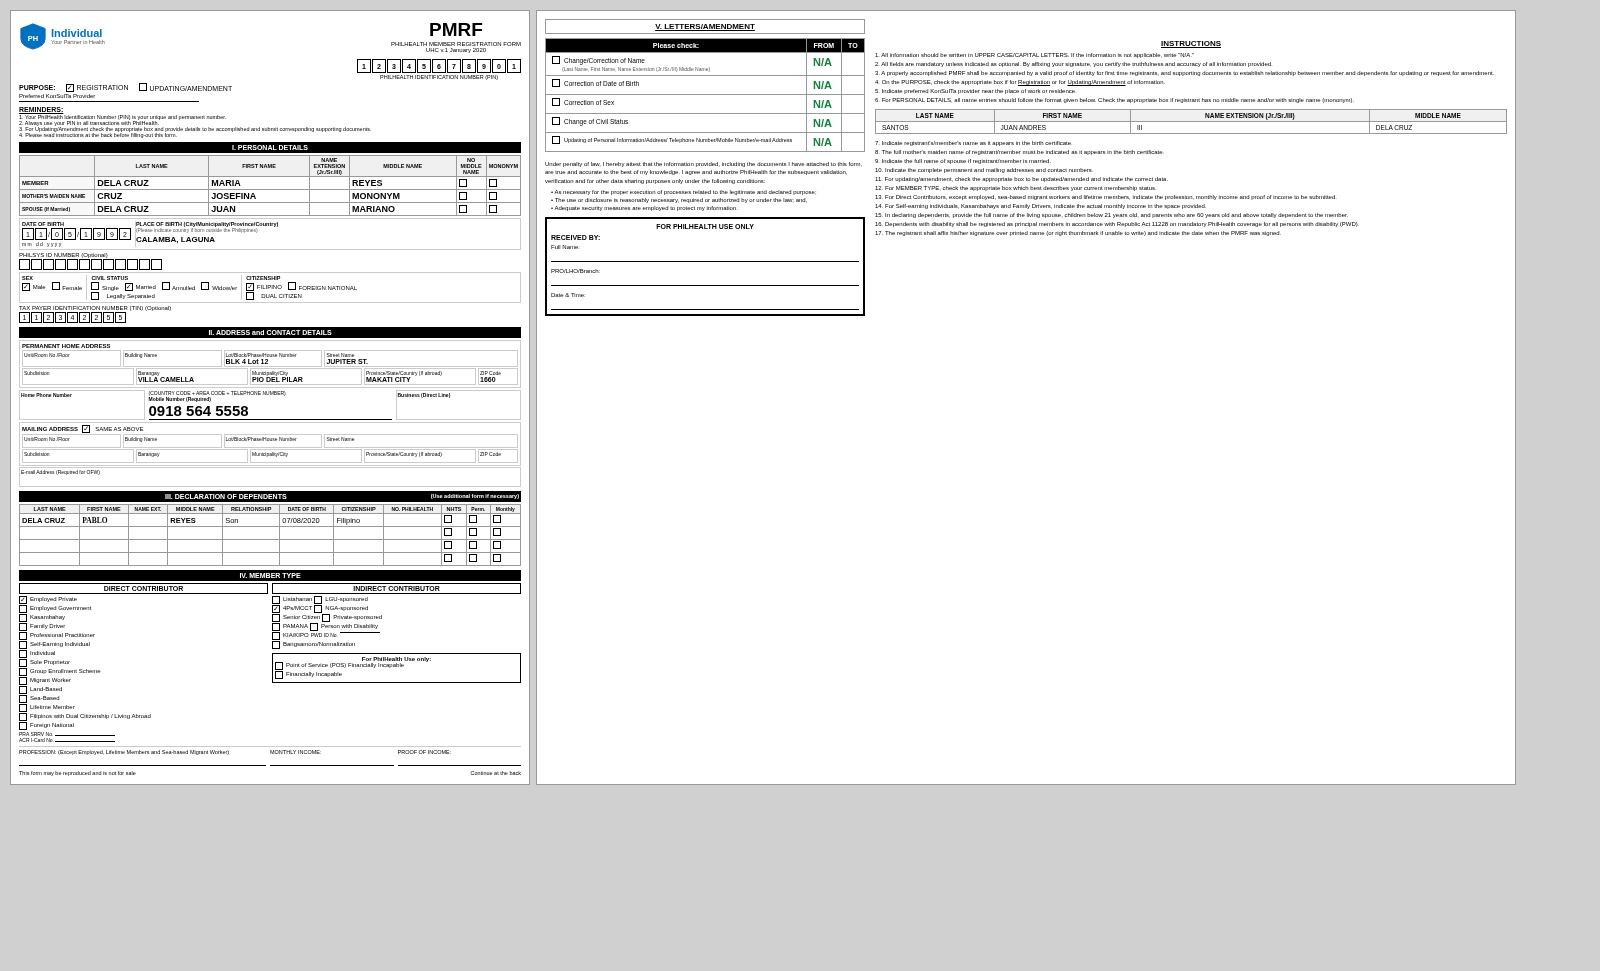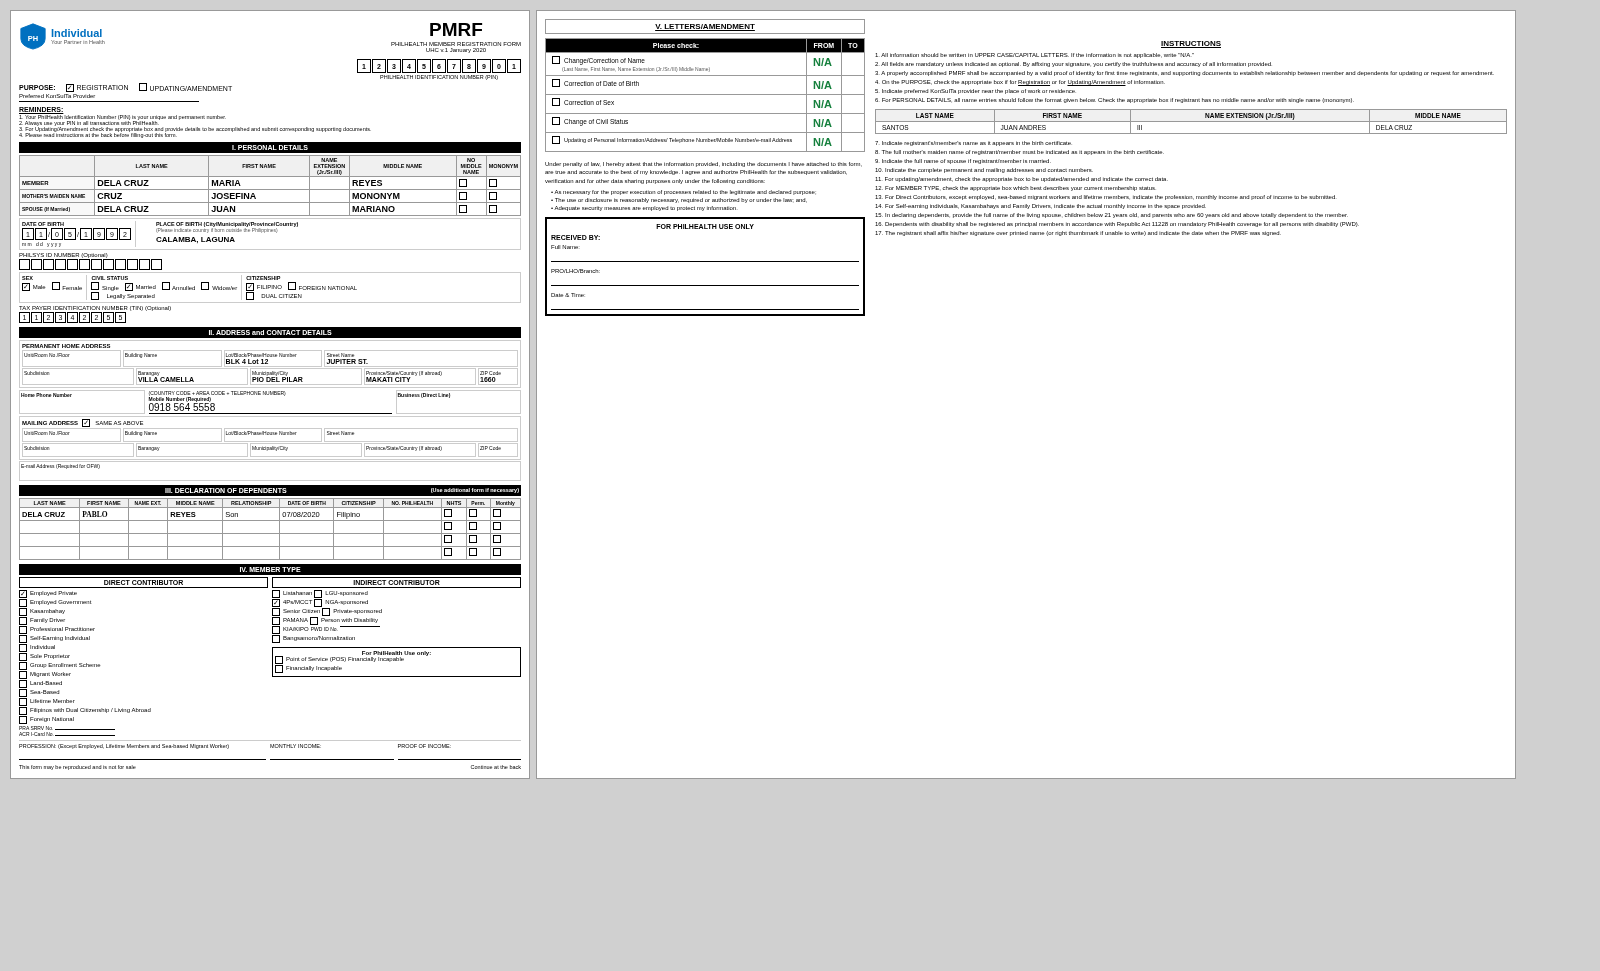--- a/index.html
+++ b/index.html
@@ -436,21 +436,21 @@
           <div class="dob-box">0</div>
           <div class="dob-box">5</div>
           <span style="font-size:7px;">/</span>
           <div class="dob-box">1</div>
           <div class="dob-box">9</div>
           <div class="dob-box">9</div>
           <div class="dob-box">2</div>
         </div>
         <div style="font-size:5px; margin-top:1px;">m m &nbsp; d d &nbsp; y y y y</div>
       </div>
-      <div style="flex:1; border-left:1px solid #ccc; padding-left:20px;">
+      <div style="flex:1; border-left:1px solid #ccc; padding-left:0;">
         <div style="font-size:5.5px; font-weight:bold;">PLACE OF BIRTH (City/Municipality/Province/Country)</div>
         <div style="font-size:5px; color:#555;">(Please indicate country if born outside the Philippines)</div>
         <div style="font-size:8px; font-weight:bold; margin-top:2px;">CALAMBA, LAGUNA</div>
       </div>
     </div>
 
     <div style="margin-top:2px; font-size:6px;">
       <span>PHILSYS ID NUMBER (Optional)</span>
       <div style="display:flex; gap:1px; margin-top:1px;">
         <div class="small-box"></div>
@@ -564,21 +564,21 @@
     </div>
 
     <div style="display:flex; gap:4px; margin-top:2px; font-size:6px;">
       <div style="flex:1; border:1px solid #ccc; padding:1px;">
         <div style="font-size:5px; font-weight:bold;">Home Phone Number</div>
         <div style="height:10px;"></div>
       </div>
       <div style="flex:2;">
         <div style="font-size:5px;">(COUNTRY CODE + AREA CODE + TELEPHONE NUMBER)</div>
         <div style="font-size:5px; font-weight:bold;">Mobile Number (Required)</div>
-        <div style="font-size:10px; font-weight:normal; border-bottom:1px solid #000;">0918 564 5558</div>
+        <div style="font-size:15px; font-weight:bold; border-bottom:1px solid #000;">0918 564 5558</div>
       </div>
       <div style="flex:1; border:1px solid #ccc; padding:1px;">
         <div style="font-size:5px; font-weight:bold;">Business (Direct Line)</div>
         <div style="height:10px;"></div>
       </div>
     </div>
 
     <div style="border:1px solid #ccc; padding:2px; font-size:6px; margin-top:2px;">
       <div style="display:flex; gap:4px; align-items:center;">
         <span style="font-weight:bold;">MAILING ADDRESS</span>

